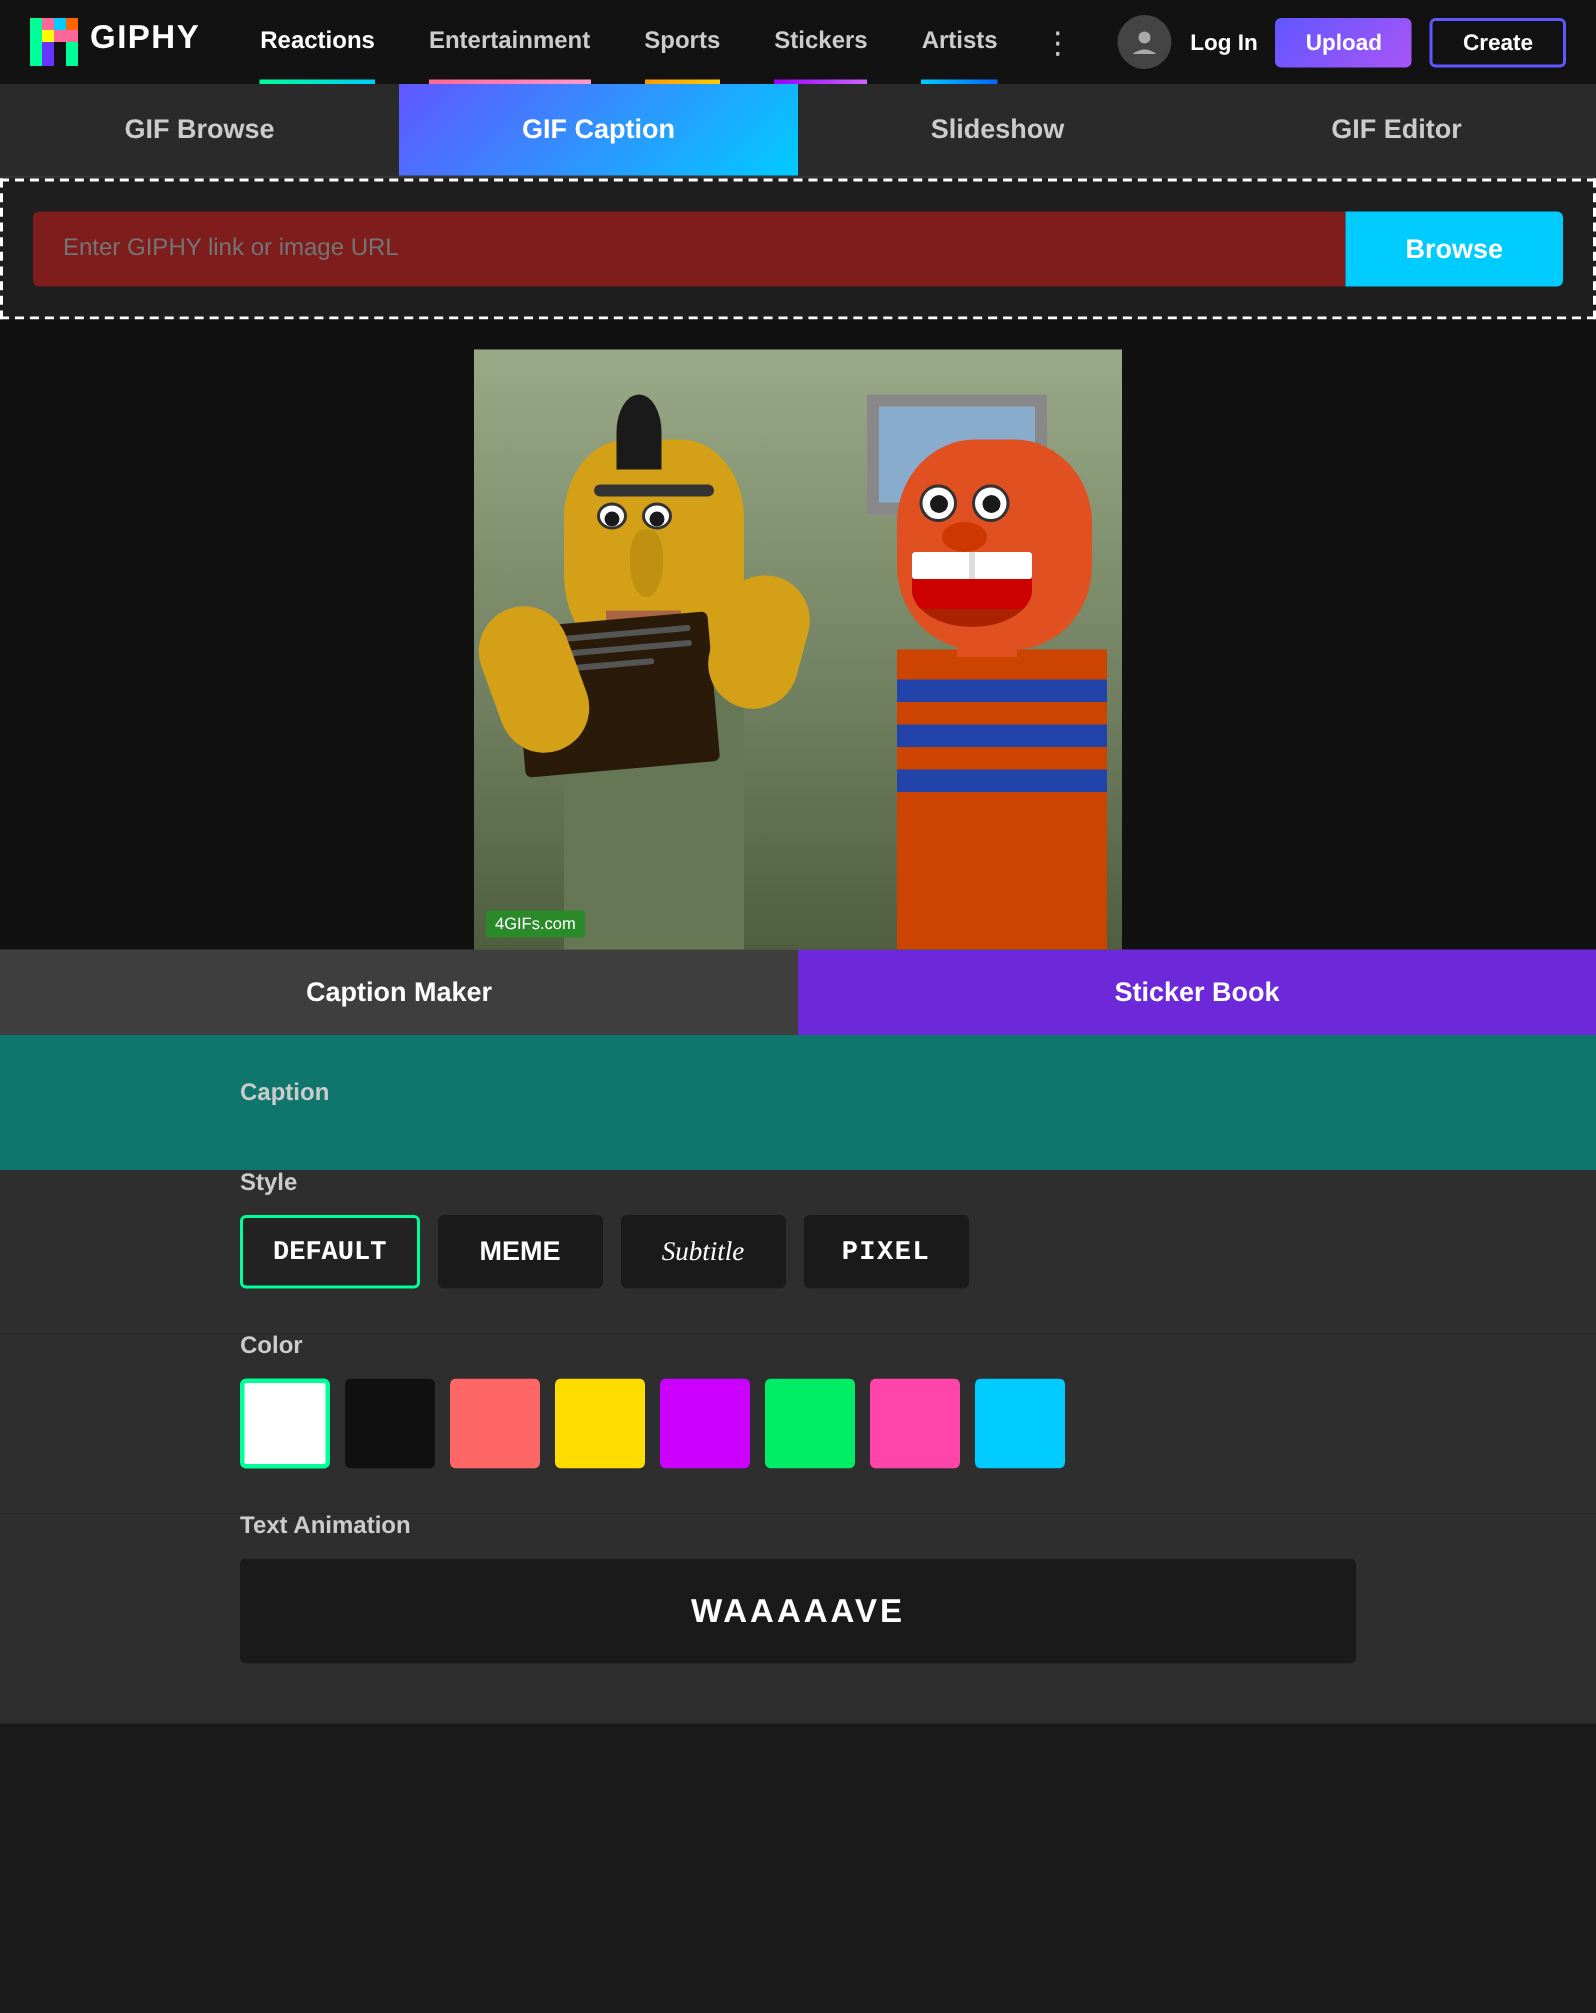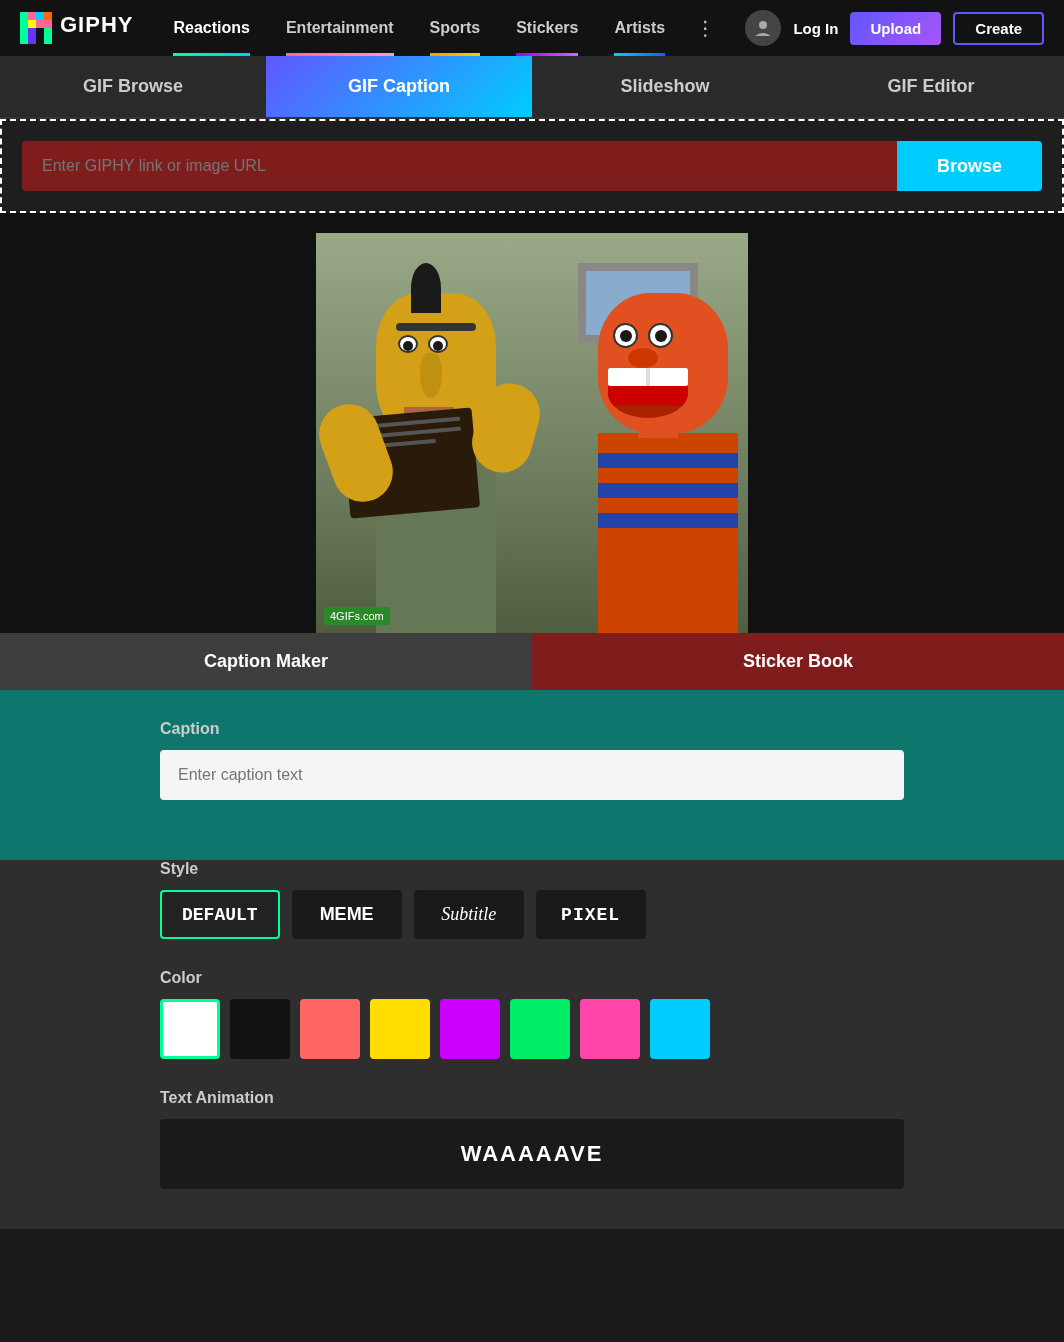--- a/index.html
+++ b/index.html
@@ -200,21 +200,21 @@
       display: flex;
     }
     .sub-tab {
       flex: 1;
       padding: 18px 0;
       text-align: center;
       font-size: 18px;
       font-weight: 700;
       color: #fff;
       cursor: pointer;
-      background: #7f1d1d;
+      background: #6d28d9;
     }
     .sub-tab.active {
       background: #3e3e3e;
     }
 
     
     .caption-section {
       background: #0f766e;
       padding: 30px 160px;
     }
@@ -460,21 +460,20 @@
   </div>
 </div>
 
 <div class="sub-tabs">
   <div class="sub-tab active">Caption Maker</div>
   <div class="sub-tab">Sticker Book</div>
 </div>
 
 <div class="caption-section">
   <div class="section-label">Caption</div>
-  <input class="caption-input" type="text" placeholder="Enter caption text" style="">
 </div>
 
 <div class="style-section">
   <div class="section-label">Style</div>
   <div class="style-options">
     <button class="style-btn default-style">DEFAULT</button>
     <button class="style-btn meme-style">MEME</button>
     <button class="style-btn subtitle-style">Subtitle</button>
     <button class="style-btn pixel-style">PIXEL</button>
   </div>

